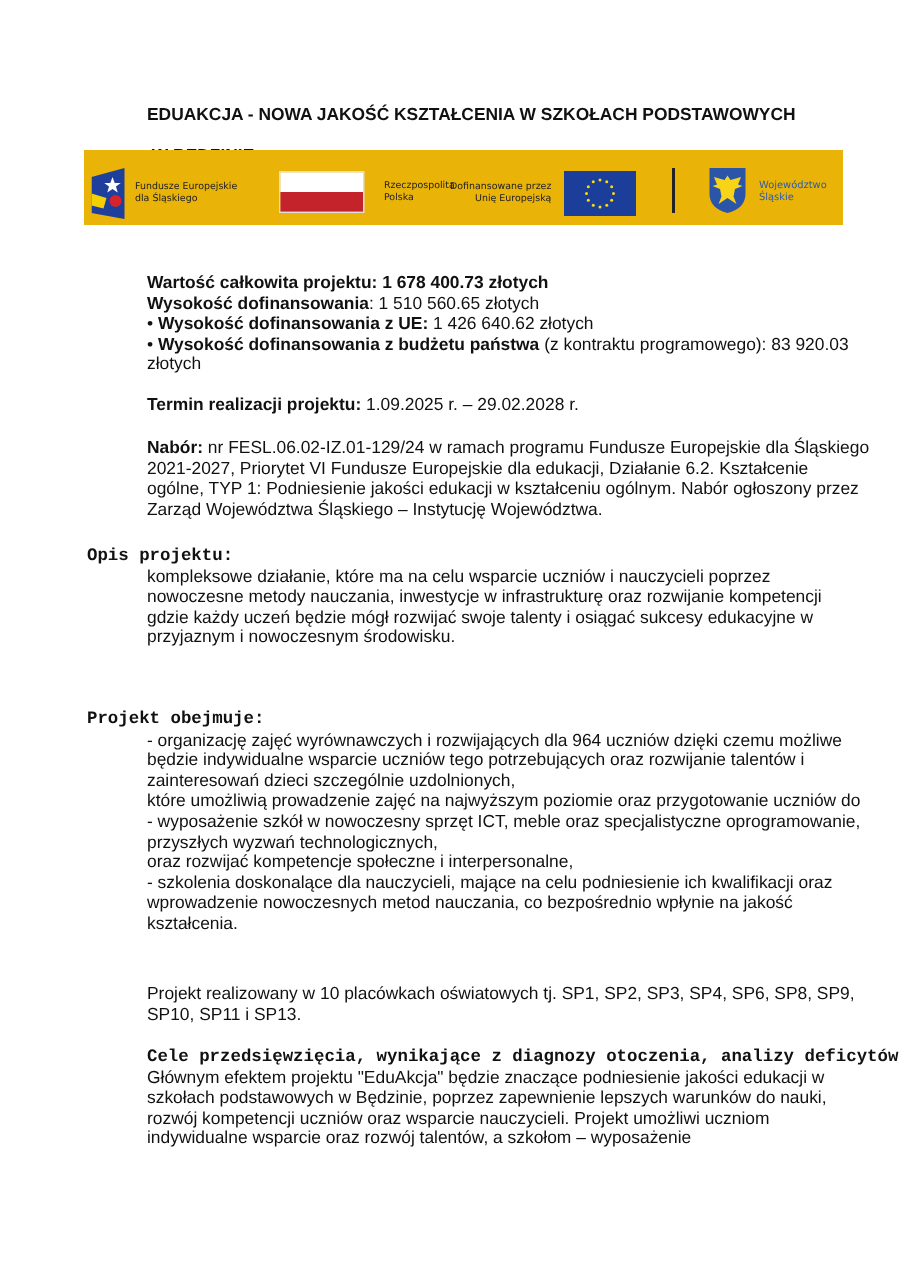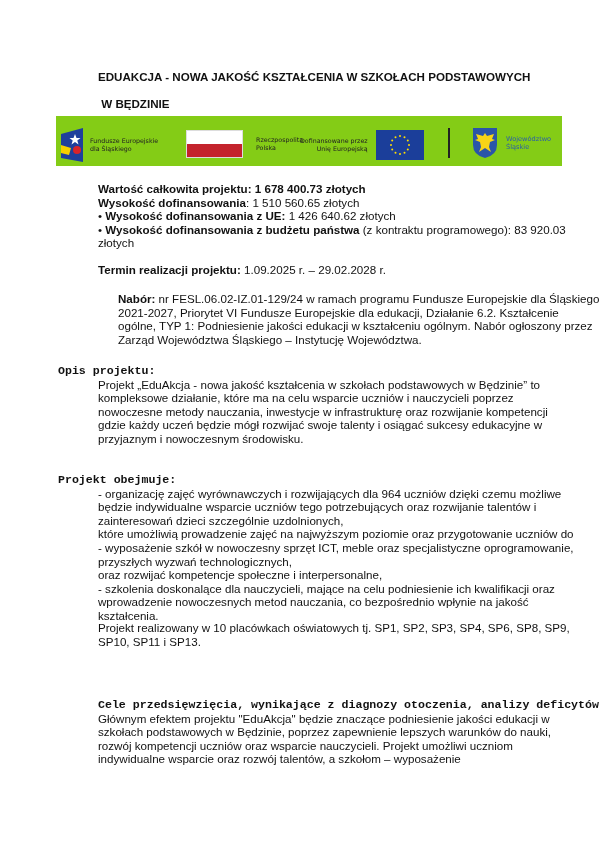--- a/index.html
+++ b/index.html
@@ -16,23 +16,23 @@
       left: 58px; top: 57px;
       width: 500px;
       font-weight: bold;
       font-size: 11.6px;
       line-height: 13.4px;
       color: #111;
       white-space: pre-line;
     }
     .logo-strip {
       position: absolute;
-      left: 56px; top: 116px;
+      left: 56px; top: 100px;
       width: 506px; height: 50px;
-      background: #84cc16;
+      background: #eab308;
     }
     .logo { position: absolute; display: flex; align-items: center; }
     .logo-text {
       font-family: "DejaVu Sans", sans-serif;
       font-size: 6.3px;
       line-height: 7.6px;
       color: #222;
       white-space: pre-line;
     }
     .logo-fe { left: 5px; top: 12px; }
@@ -130,53 +130,52 @@
   </span>
   <span class="line">złotych</span>
 </div>
 
 <div class="block" style="top:263px;">
   <span class="line">
     <span class="b">Termin realizacji projektu:</span><span> 1.09.2025 r. – 29.02.2028 r.</span>
   </span>
 </div>
 
-<div class="block" style="top:292px;margin-left:20px;">
+<div class="block" style="top:292px;">
   <span class="line">
     <span class="b">Nabór:</span><span> nr FESL.06.02-IZ.01-129/24 w ramach programu Fundusze Europejskie dla Śląskiego</span>
   </span>
   <span class="line">2021-2027, Priorytet VI Fundusze Europejskie dla edukacji, Działanie 6.2. Kształcenie</span>
   <span class="line">ogólne, TYP 1: Podniesienie jakości edukacji w kształceniu ogólnym. Nabór ogłoszony przez</span>
   <span class="line">Zarząd Województwa Śląskiego – Instytucję Województwa.</span>
 </div>
 
 <div class="block" style="top:364px;">
   <span class="heading">Opis projektu:</span>
-  <span class="line">Projekt „EduAkcja - nowa jakość kształcenia w szkołach podstawowych w Będzinie” to</span>
   <span class="line">kompleksowe działanie, które ma na celu wsparcie uczniów i nauczycieli poprzez</span>
   <span class="line">nowoczesne metody nauczania, inwestycje w infrastrukturę oraz rozwijanie kompetencji</span>
   <span class="line">gdzie każdy uczeń będzie mógł rozwijać swoje talenty i osiągać sukcesy edukacyjne w</span>
   <span class="line">przyjaznym i nowoczesnym środowisku.</span>
 </div>
 
 <div class="block" style="top:473px;">
   <span class="heading">Projekt obejmuje:</span>
   <span class="line">- organizację zajęć wyrównawczych i rozwijających dla 964 uczniów dzięki czemu możliwe</span>
   <span class="line">będzie indywidualne wsparcie uczniów tego potrzebujących oraz rozwijanie talentów i</span>
   <span class="line">zainteresowań dzieci szczególnie uzdolnionych,</span>
   <span class="line">które umożliwią prowadzenie zajęć na najwyższym poziomie oraz przygotowanie uczniów do</span>
   <span class="line">- wyposażenie szkół w nowoczesny sprzęt ICT, meble oraz specjalistyczne oprogramowanie,</span>
   <span class="line">przyszłych wyzwań technologicznych,</span>
   <span class="line">oraz rozwijać kompetencje społeczne i interpersonalne,</span>
   <span class="line">- szkolenia doskonalące dla nauczycieli, mające na celu podniesienie ich kwalifikacji oraz</span>
   <span class="line">wprowadzenie nowoczesnych metod nauczania, co bezpośrednio wpłynie na jakość</span>
   <span class="line">kształcenia.</span>
 </div>
 
-<div class="block" style="top:621px;">
+<div class="block" style="top:656px;">
   <span class="line">Projekt realizowany w 10 placówkach oświatowych tj. SP1, SP2, SP3, SP4, SP6, SP8, SP9,</span>
   <span class="line">SP10, SP11 i SP13.</span>
 </div>
 
 <div class="block" style="top:698px;">
   <span class="heading line">Cele przedsięwzięcia, wynikające z diagnozy otoczenia, analizy deficytów i potrzeb:</span>
   <span class="line">Głównym efektem projektu "EduAkcja" będzie znaczące podniesienie jakości edukacji w</span>
   <span class="line">szkołach podstawowych w Będzinie, poprzez zapewnienie lepszych warunków do nauki,</span>
   <span class="line">rozwój kompetencji uczniów oraz wsparcie nauczycieli. Projekt umożliwi uczniom</span>
   <span class="line">indywidualne wsparcie oraz rozwój talentów, a szkołom – wyposażenie</span>

